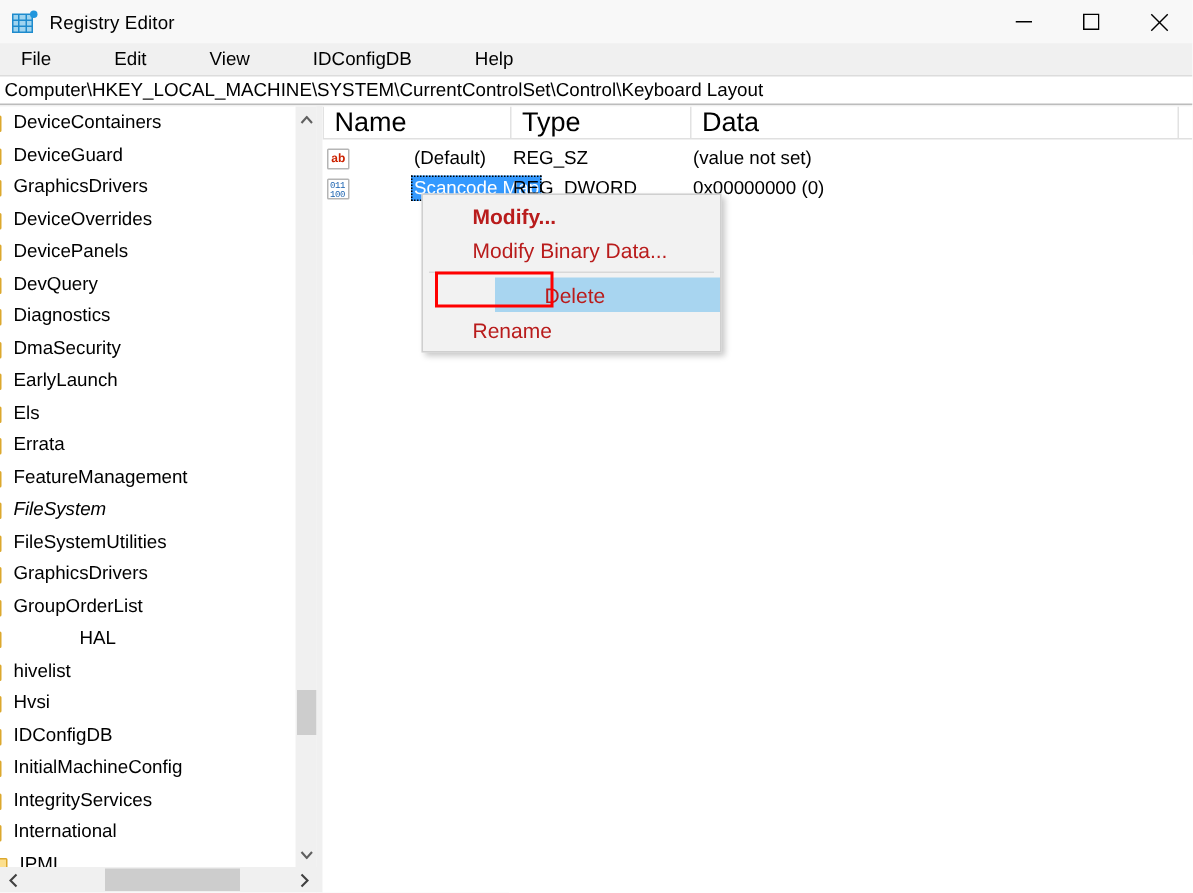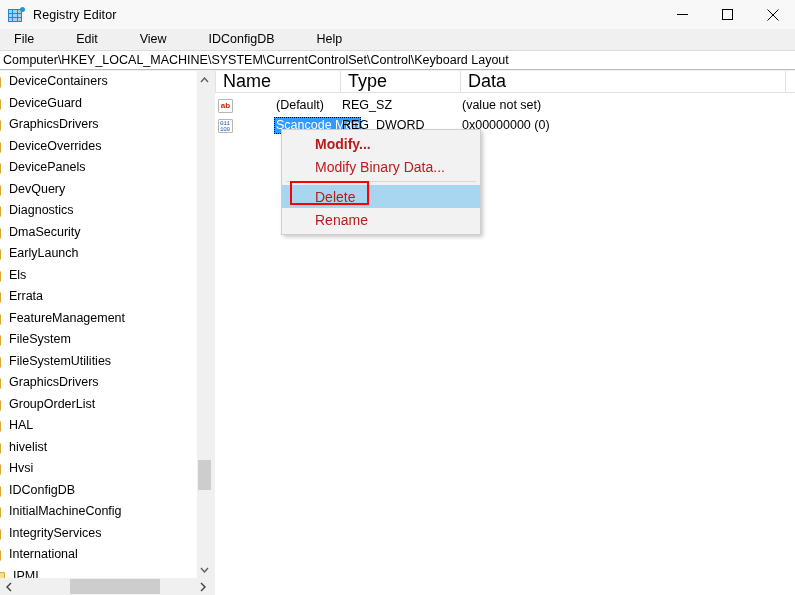--- a/index.html
+++ b/index.html
@@ -326,21 +326,21 @@
   .ctx-item {
     height: 23px;
     display: flex;
     align-items: center;
     padding-left: 33px;
     font-size: 14px;
     color: #b91c1c;
     position: relative;
   }
   .ctx-item.bold { font-weight: bold; }
-  .ctx-item.highlighted { background: #a8d5f0; }
+  .ctx-item.highlighted { background: #a8d5f0; margin-left: 48px; }
   .ctx-sep {
     height: 1px;
     background: #d8d8d8;
     margin: 3px 4px 3px 4px;
   }
   .redbox {
     position: absolute;
     left: 290px; top: 181px;
     width: 79px; height: 24px;
     border: 2px solid #ff0000;
@@ -468,21 +468,21 @@
             <div class="body"></div>
           </div>
           <span class="tree-label">Errata</span>
         </div>
         <div class="tree-row clipped" style="top: 236.5px; position: absolute; left: 0px; width: 196px;">
           <div class="folder">
             <div class="body"></div>
           </div>
           <span class="tree-label">FeatureManagement</span>
         </div>
-        <div class="tree-row clipped" style="top: 258px; position: absolute; left: 0px; width: 196px;">
+        <div class="tree-row clipped" style="top: 258px; position: absolute; left: 0px; width: 196px; font-style: italic;">
           <div class="folder">
             <div class="body"></div>
           </div>
           <span class="tree-label">FileSystem</span>
         </div>
         <div class="tree-row clipped" style="top: 279.5px; position: absolute; left: 0px; width: 196px;">
           <div class="folder">
             <div class="body"></div>
           </div>
           <span class="tree-label">FileSystemUtilities</span>
@@ -492,21 +492,21 @@
             <div class="body"></div>
           </div>
           <span class="tree-label">GraphicsDrivers</span>
         </div>
         <div class="tree-row clipped" style="top: 322.5px; position: absolute; left: 0px; width: 196px;">
           <div class="folder">
             <div class="body"></div>
           </div>
           <span class="tree-label">GroupOrderList</span>
         </div>
-        <div class="tree-row clipped" style="top: 344px; position: absolute; left: 0px; width: 196px;">
+        <div class="tree-row clipped" style="top: 344px; position: absolute; left: 0px; width: 196px; gap: 44px;">
           <div class="folder">
             <div class="body"></div>
           </div>
           <span class="tree-label">HAL</span>
         </div>
         <div class="tree-row clipped" style="top: 365.5px; position: absolute; left: 0px; width: 196px;">
           <div class="folder">
             <div class="body"></div>
           </div>
           <span class="tree-label">hivelist</span>

